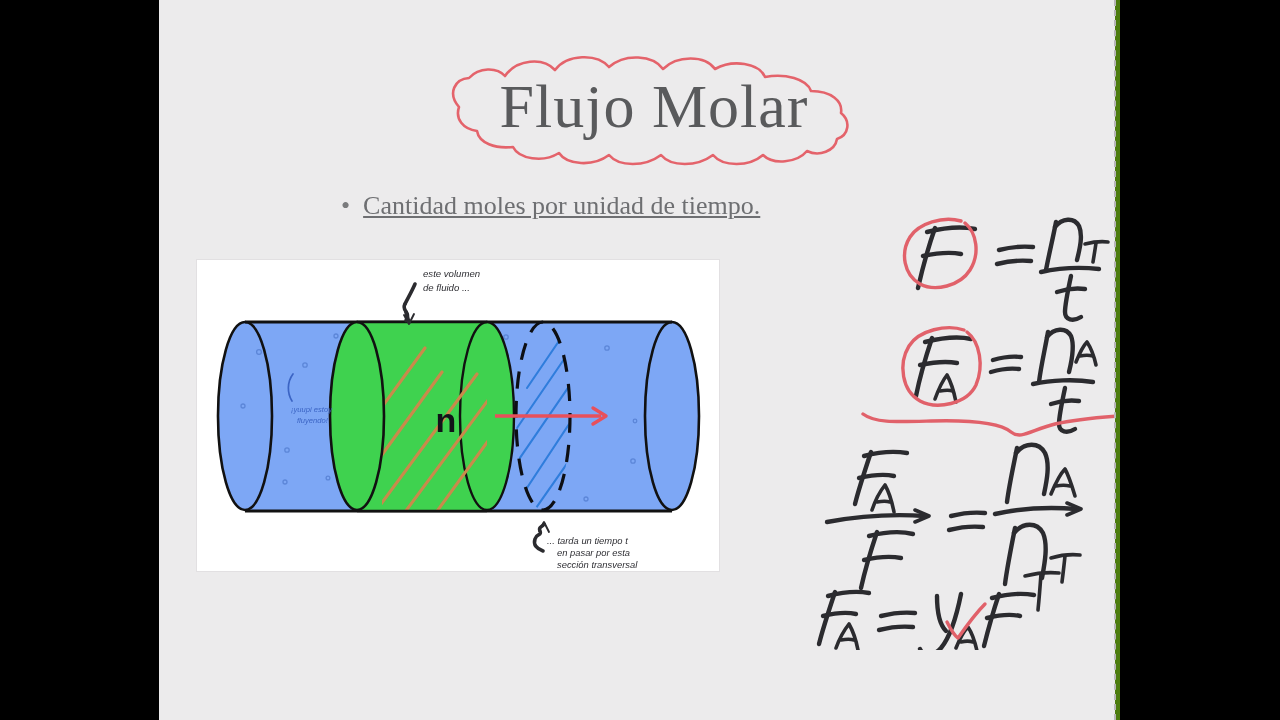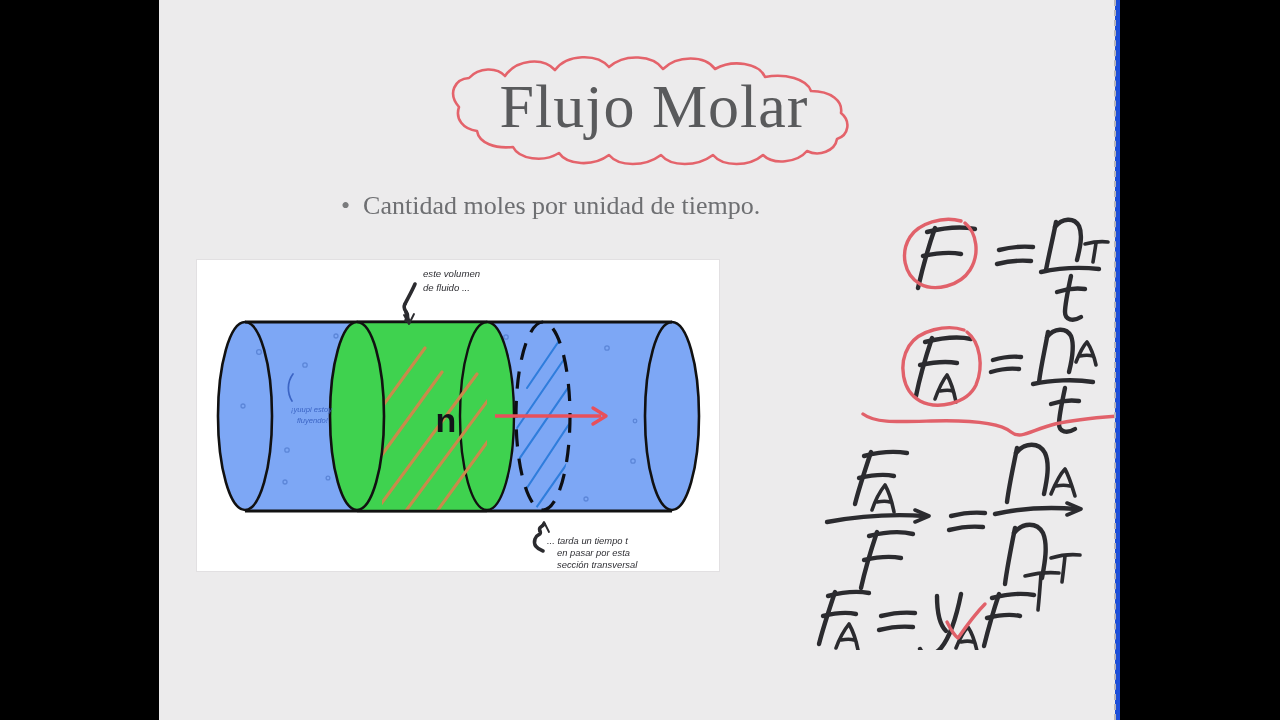--- a/index.html
+++ b/index.html
@@ -6,21 +6,21 @@
     margin: 0; padding: 0;
     width: 1280px; height: 720px;
     overflow: hidden;
     background: #000;
     font-family: "Liberation Serif", serif;
   }
 
   #stage {
     position: relative;
     width: 1280px; height: 720px;
-    background: #1d4ed8;
+    background: #4d7c0f;
   }
 
   
   .bar-left {
     position: absolute; left: 0; top: 0;
     width: 159px; height: 720px;
     background: #000000;
     z-index: 40;
   }
   .bar-right {
@@ -85,20 +85,21 @@
     font-size: 26px;
     color: #7a7b7d;
     line-height: 30px;
   }
   .bullet-text {
     font-family: "Liberation Serif", serif;
     font-size: 26px;
     line-height: 32px;
     color: #6e6f72;
     white-space: nowrap;
+    text-decoration: underline;
   }
 
   
   .pic-panel {
     position: absolute;
     left: 37px; top: 259px;
     width: 524px; height: 313px;
     background: #ffffff;
     border: 1px solid #e2e0e2;
     box-sizing: border-box;

